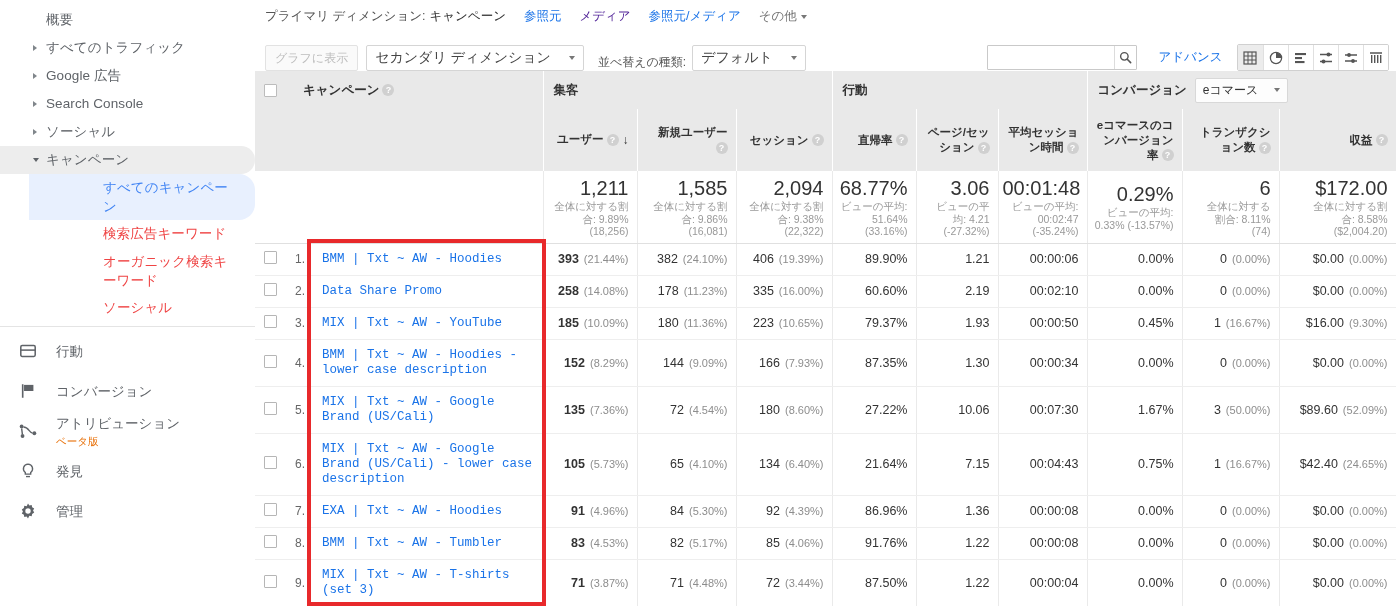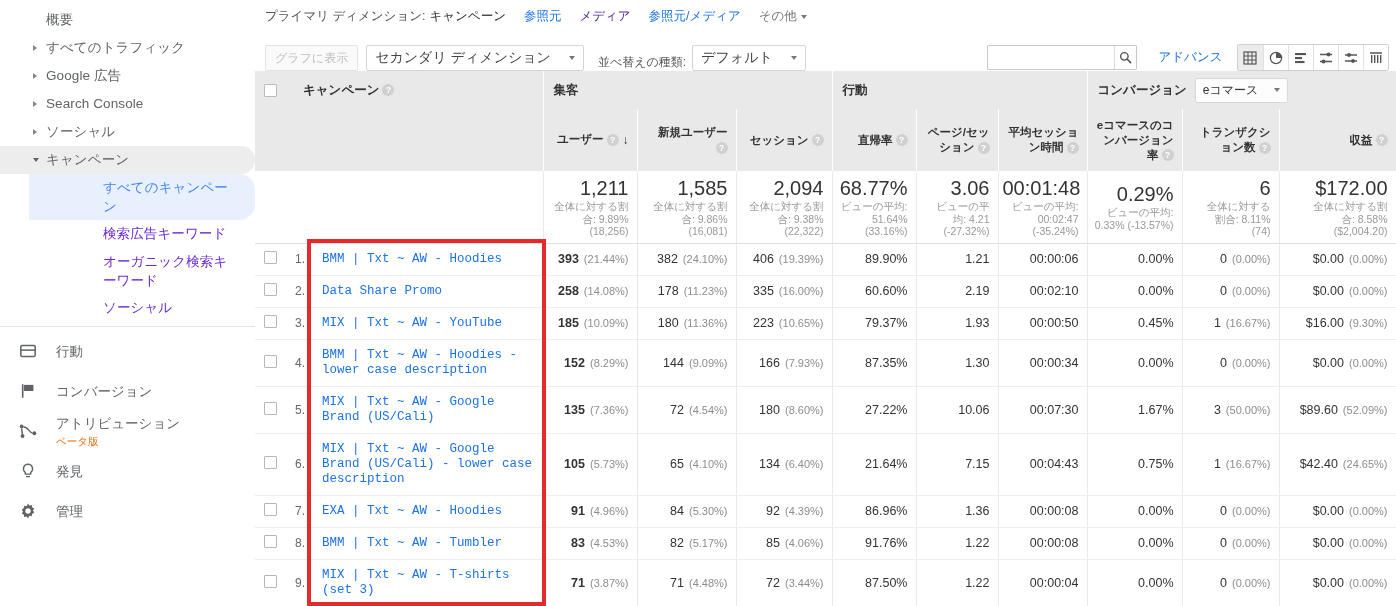--- a/index.html
+++ b/index.html
@@ -26,21 +26,21 @@
   .nav-row {
     display: flex; align-items: flex-start;
     min-height: 28px;
     cursor: pointer;
     position: relative;
   }
   .nav-row.lvl1 { padding-left: 46px; padding-right: 22px; }
   .nav-row.lvl2 { padding-left: 74px; padding-right: 22px; margin-left: 29px; }
   .nav-row.top  { padding-left: 0px; padding-right: 14px; align-items: center; min-height: 40px; }
   .nav-label {
-    font-size: 13.5px; color: #6d28d9; line-height: 19px;
+    font-size: 13.5px; color: #ef4444; line-height: 19px;
     padding: 4px 0;
     letter-spacing: .1px;
   }
   .nav-row.lvl1 .nav-label { color: #5f6368; }
   .caret {
     position: absolute; left: 33px; top: 50%; transform: translateY(-50%);
     width: 0; height: 0; font-size: 0; line-height: 0;
   }
   .caret.right {
     border-left: 4.5px solid #80868b;

